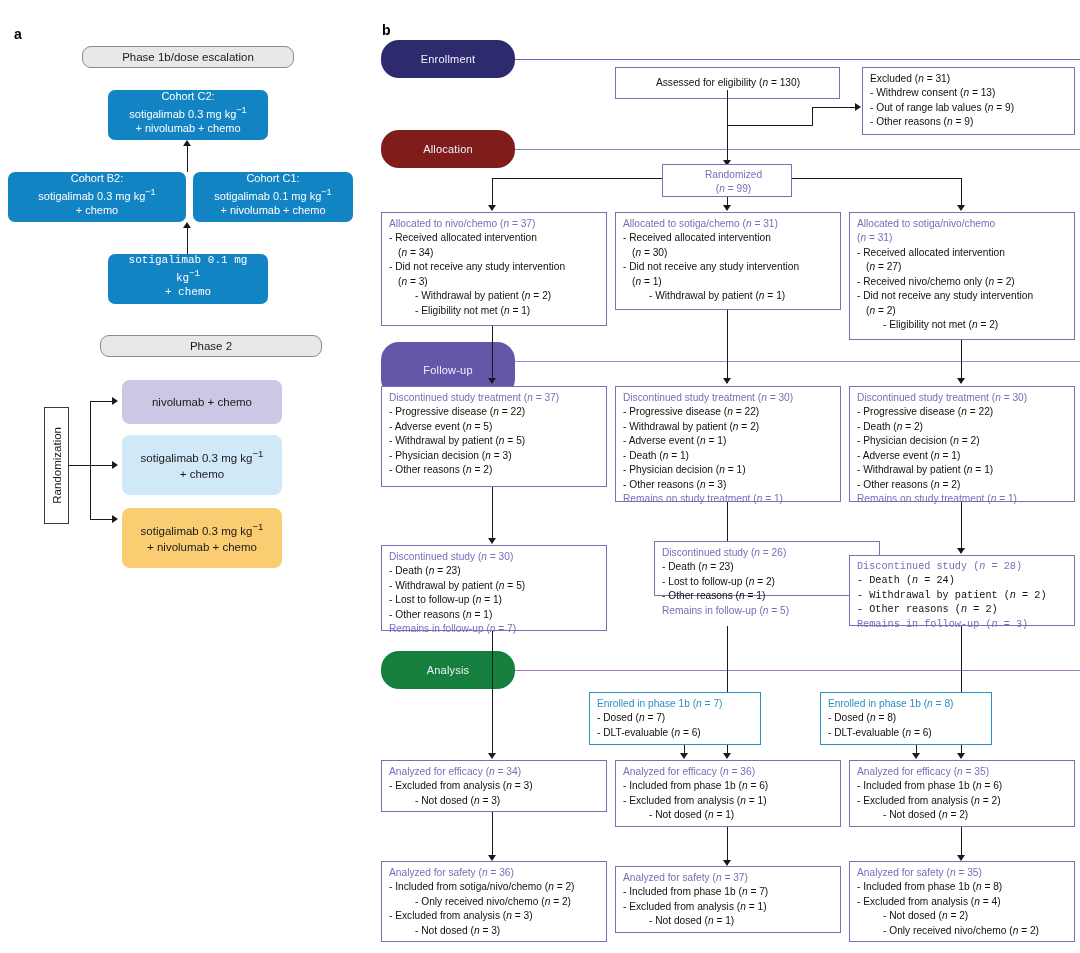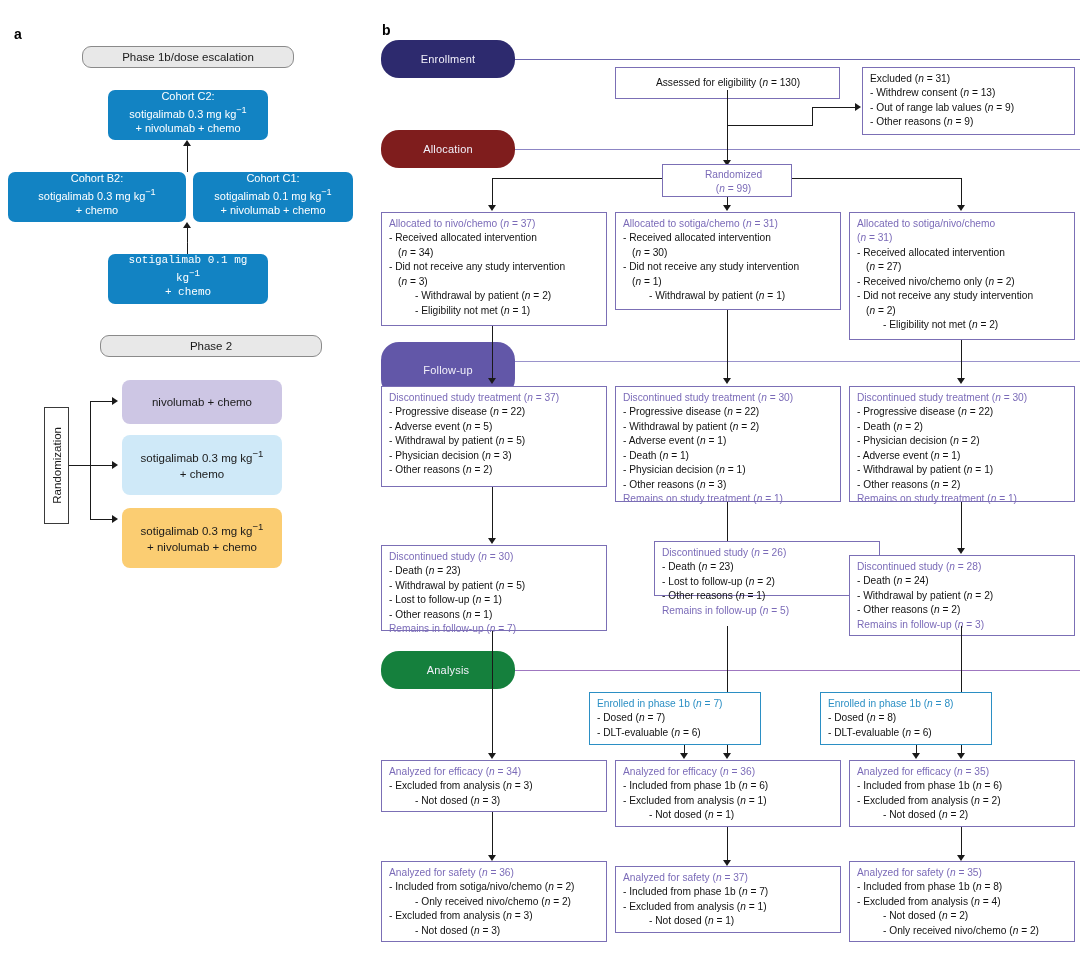--- a/index.html
+++ b/index.html
@@ -266,21 +266,21 @@
 </div>
 
 <div class="fbox plain" style="left:615px;top:541px;width:226px;height:55px;margin-left:39px;">
   <span class="hd">Discontinued study (<i>n</i> = 26)</span>
   <span class="l1">- Death (<i>n</i> = 23)</span>
   <span class="l1">- Lost to follow-up (<i>n</i> = 2)</span>
   <span class="l1">- Other reasons (<i>n</i> = 1)</span>
   <span class="tail">Remains in follow-up (<i>n</i> = 5)</span>
 </div>
 
-<div class="fbox plain" style="left:849px;top:555px;width:226px;height:81px;">
+<div class="fbox plain" style="left:849px;top:555px;width:226px;height:71px;font-family:Liberation Mono, monospace;">
   <span class="hd">Discontinued study (<i>n</i> = 28)</span>
   <span class="l1">- Death (<i>n</i> = 24)</span>
   <span class="l1">- Withdrawal by patient (<i>n</i> = 2)</span>
   <span class="l1">- Other reasons (<i>n</i> = 2)</span>
   <span class="tail">Remains in follow-up (<i>n</i> = 3)</span>
 </div>
 
 <div class="ln lnv" style="left:492px;top:631px;height:126px;"></div>
 <div class="ah" style="left:488px;top:753px;"></div>
 <div class="ln lnv" style="left:727px;top:626px;height:131px;"></div>

